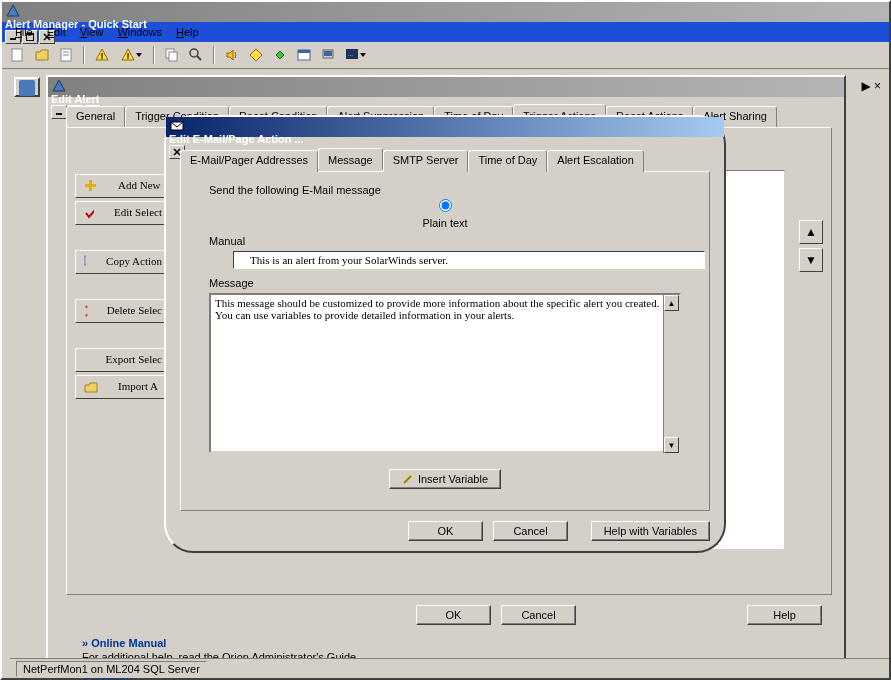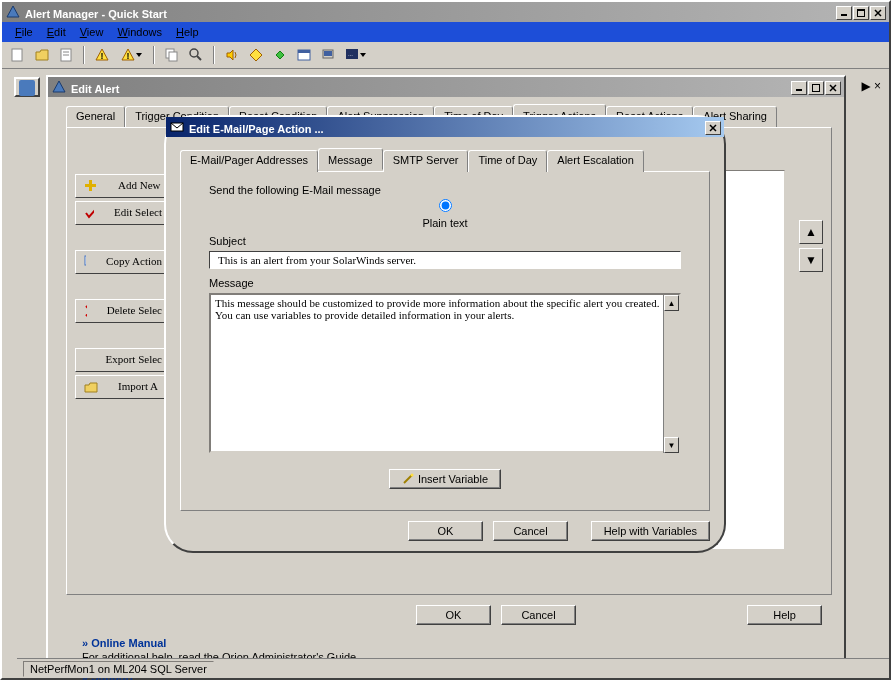--- a/index.html
+++ b/index.html
@@ -18,22 +18,23 @@
   border-left-color: #fff;
   border-right-color: #404040;
   border-bottom-color: #404040;
   background: #d4d0c8;
 }
 .titlebar {
   background: linear-gradient(to right, #08246b, #a6caf0);
   color: #fff;
   padding: 2px 3px;
   display: flex;
-  align-items: flex-end;
+  align-items: flex-start;
   height: 20px;
+  flex-direction: column;
 }
 .titlebar.inactive {
   background: linear-gradient(to right, #808080, #b5b5b5);
 }
 .titlebar-icon {
   width: 16px; height: 16px;
   margin-right: 4px;
   display: inline-flex;
   align-items: center;
   justify-content: center;
@@ -161,39 +162,40 @@
   white-space: nowrap;
   overflow: hidden;
 }
 .input {
   border: 1px solid #808080;
   border-top-color: #404040;
   border-left-color: #404040;
   border-right-color: #fff;
   border-bottom-color: #fff;
   background: #fff;
-  padding: 2px 8px;
+  padding: 2px 16px;
   font-family: Tahoma;
   font-size: 11px;
   width: 100%;
+  margin-left: 24px;
 }
 .textarea {
   border: 2px inset #d4d0c8;
   background: #fff;
   padding: 2px 4px;
   font-family: Tahoma;
   font-size: 11px;
   width: 100%;
   resize: none;
 }
 .radio-row { display: flex; align-items: center; gap: 5px; margin: 3px 0; flex-direction: column; }
 .radio-row input { margin: 0; }
 .statusbar {
   position: absolute;
-  left: 15px; right: 0; bottom: 0;
+  left: 8px; right: 0; bottom: 0;
   height: 20px;
   border-top: 1px solid #808080;
   padding: 2px 6px;
   background: #d4d0c8;
   display: flex;
   align-items: center;
 }
 .statusbar-cell {
   border: 1px inset #d4d0c8;
   padding: 1px 6px;
@@ -491,21 +493,21 @@
           <div class="tab">SMTP Server</div>
           <div class="tab">Time of Day</div>
           <div class="tab">Alert Escalation</div>
         </div>
         <div class="tab-panel" style="height:340px; padding:12px 28px;">
           <div>Send the following E-Mail message</div>
           <div class="radio-row">
             <input type="radio" name="fmt" checked="" style="">
             <label>Plain text</label>
           </div>
-          <div style="margin-top:6px;">Subject</div>
+          <div style="margin-top:6px;">Manual</div>
           <input class="input" type="text" style="margin-top: 4px;" value="This is an alert from your SolarWinds server.">
           <div style="margin-top:8px;">Message</div>
           <div style="position:relative; margin-top:4px;">
             <textarea class="textarea" rows="10" style="height: 160px; padding-right: 18px;">This message should be customized to provide more information about the specific alert you created. You can use variables to provide detailed information in your alerts.</textarea>
             <div style="position:absolute; right:2px; top:2px; bottom:2px; width:16px; background:#d4d0c8; border-left:1px solid #808080;">
               <div style="position:absolute;top:0;left:0;right:0;height:16px;border:1px solid #fff;border-right-color:#404040;border-bottom-color:#404040;display:flex;align-items:center;justify-content:center;font-size:8px;">▲</div>
               <div style="position:absolute;bottom:0;left:0;right:0;height:16px;border:1px solid #fff;border-right-color:#404040;border-bottom-color:#404040;display:flex;align-items:center;justify-content:center;font-size:8px;">▼</div>
             </div>
           </div>
           <div style="text-align:center; margin-top:14px;">

